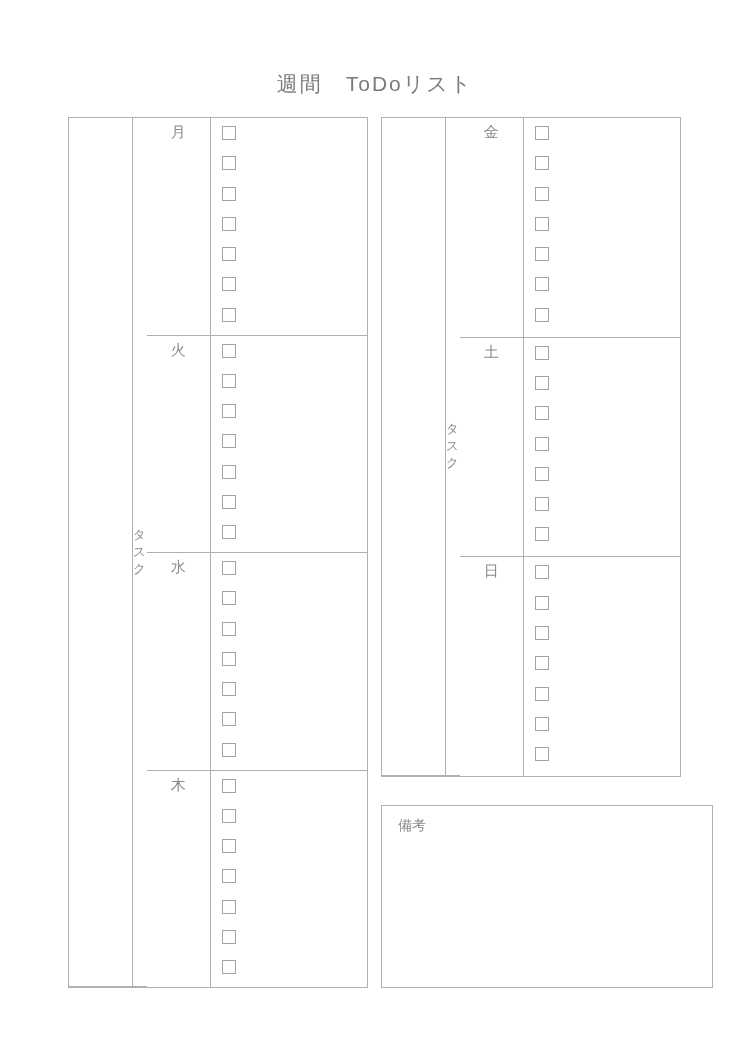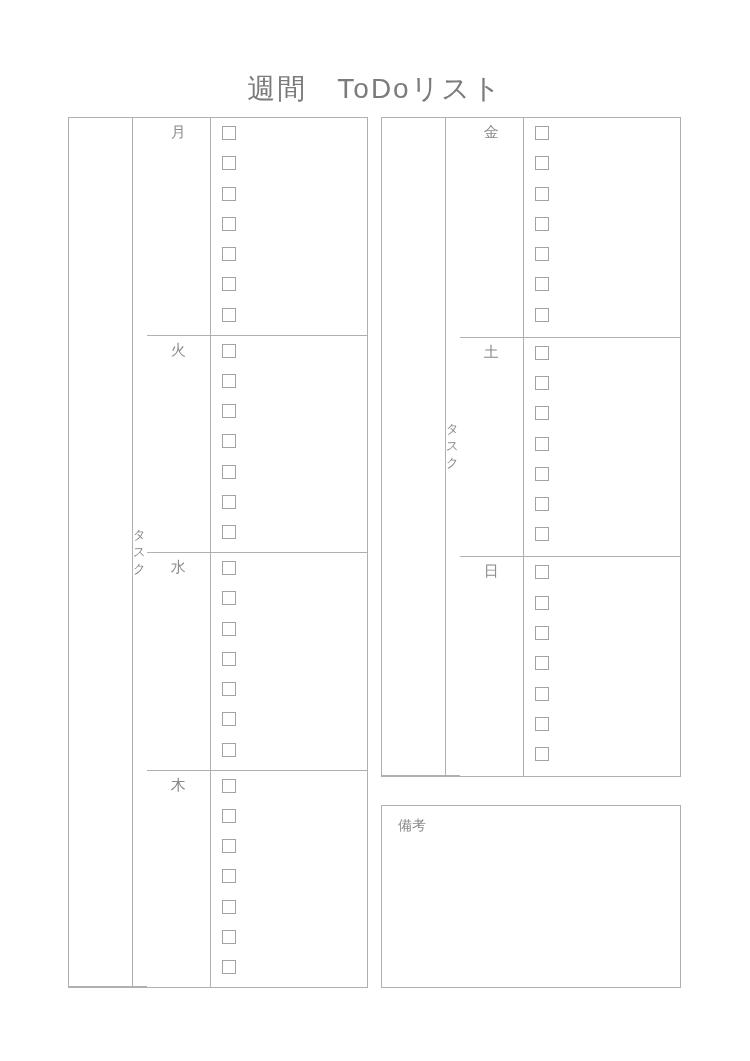--- a/index.html
+++ b/index.html
@@ -22,21 +22,21 @@
     position: absolute;
     inset: 0;
     background: var(--background);
   }
   .page-title {
     position: absolute;
     top: 70px;
     left: 0;
     width: 100%;
     text-align: center;
-    font-size: 28px;
+    font-size: 21px;
     letter-spacing: 2px;
     color: var(--title-text);
     font-weight: 400;
   }
   .todo-table {
     position: absolute;
     border: 1px solid var(--border);
     background: var(--background);
     display: flex;
     flex-direction: row;
@@ -98,21 +98,21 @@
     height: 14px;
     border: 1px solid var(--checkbox-border);
     background: var(--background);
     flex: 0 0 auto;
     cursor: pointer;
   }
   .notes-box {
     position: absolute;
     left: 381px;
     top: 805px;
-    width: 300px;
+    width: 332px;
     height: 183px;
     border: 1px solid var(--border);
     background: var(--background);
     padding: 11px 0 0 16px;
   }
   .notes-label {
     font-size: 14px;
     color: var(--text);
     line-height: 1.2;
   }

